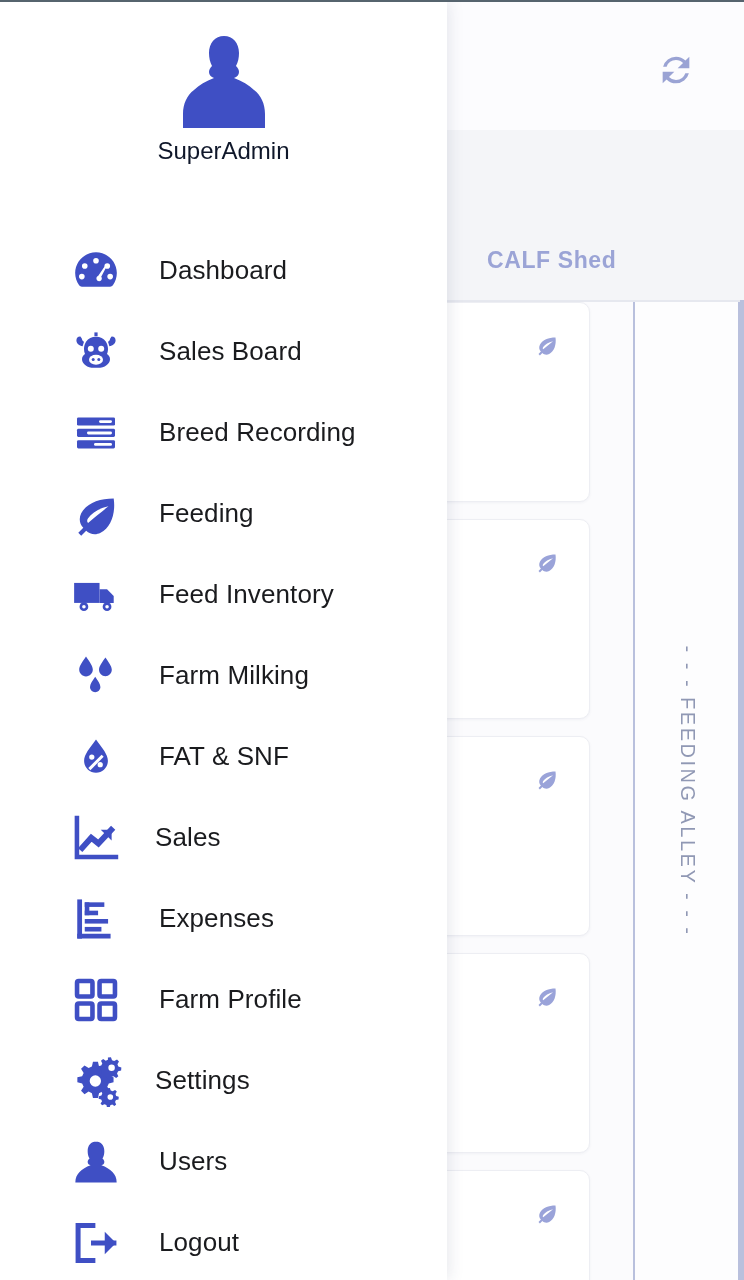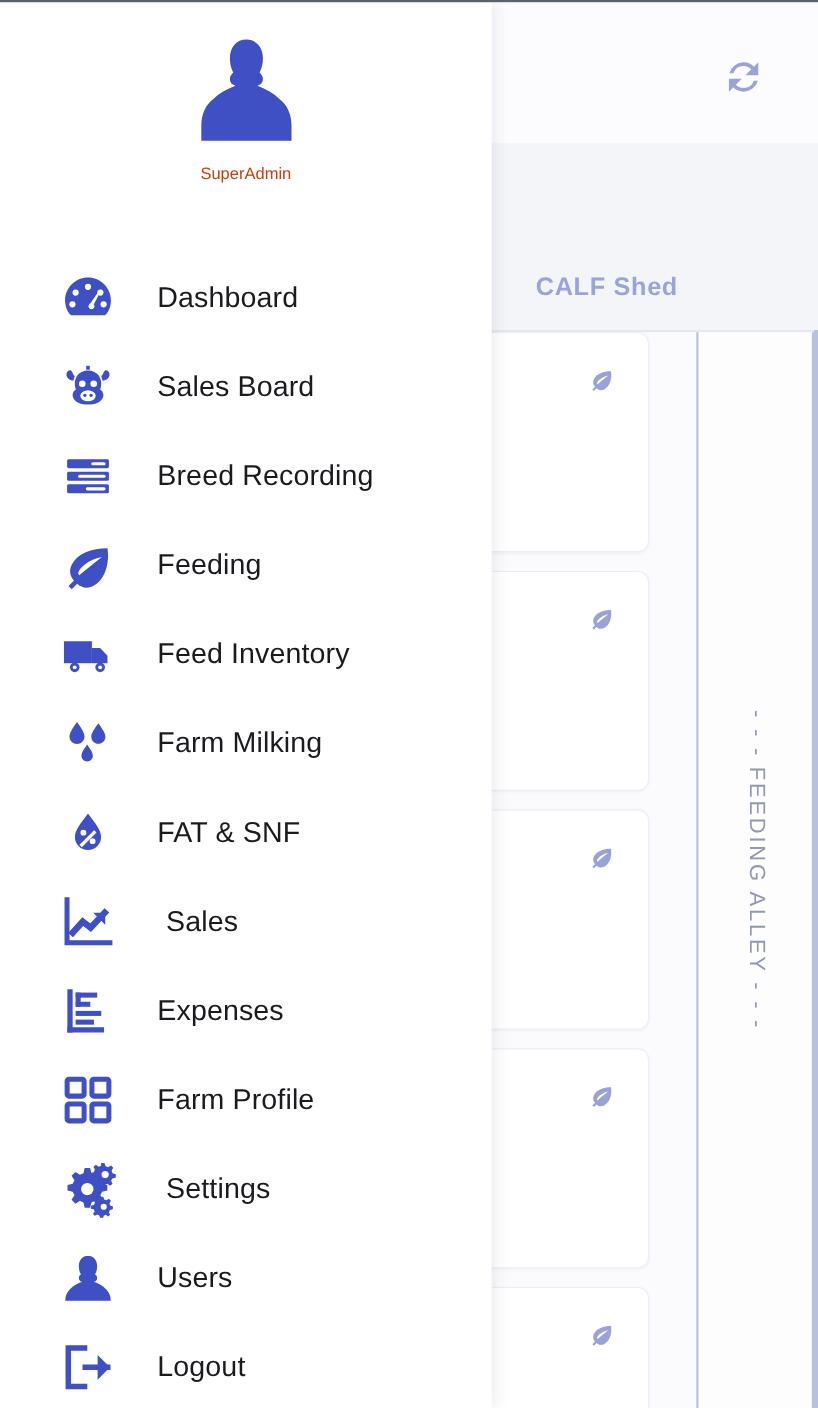--- a/index.html
+++ b/index.html
@@ -177,59 +177,59 @@
   .avatar svg { display: block; width: 86px; height: 100px; }
 
   .profile-name {
     margin-top: 10px;
     font-size: 22px;
     font-weight: 700;
     color: #111214;
     letter-spacing: 0.2px;
   }
   .profile-role {
-    margin-top: 18px;
-    font-size: 15px;
+    margin-top: 5px;
+    font-size: 24px;
     font-weight: 400;
-    color: #c2410c;
+    color: #0f172a;
   }
 
   
   .nav {
     position: absolute;
     top: 228px;
     left: 0;
     width: 447px;
   }
   .nav-item {
     position: relative;
     display: flex;
     align-items: center;
     height: 81px;
-    padding-left: 53px;
+    padding-left: 69px;
   }
   .nav-icon {
     flex: 0 0 auto;
     width: 54px;
     height: 54px;
     display: flex;
     align-items: center;
     justify-content: center;
     color: #3f4fc4;
   }
   .nav-icon svg { display: block; }
 
   .nav-label {
     margin-left: 36px;
     font-size: 26px;
     color: #1a1b1e;
     white-space: nowrap;
     letter-spacing: 0.1px;
   }
-  .nav-item.indented .nav-label { margin-left: 44px; text-align: right; }
+  .nav-item.indented .nav-label { margin-left: 32px; text-align: right; }
 
   
   .nav-item.clipped { }
 </style>
 </head>
 <body>
 
 <div id="screen">
 
   <div class="bg-layer">

